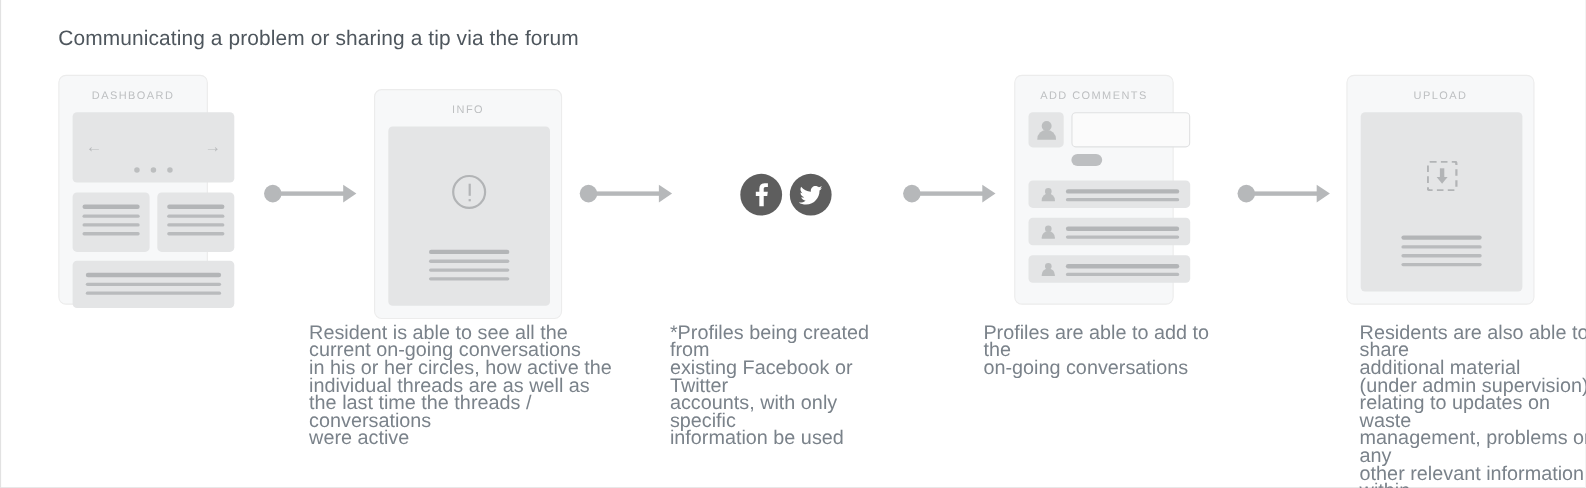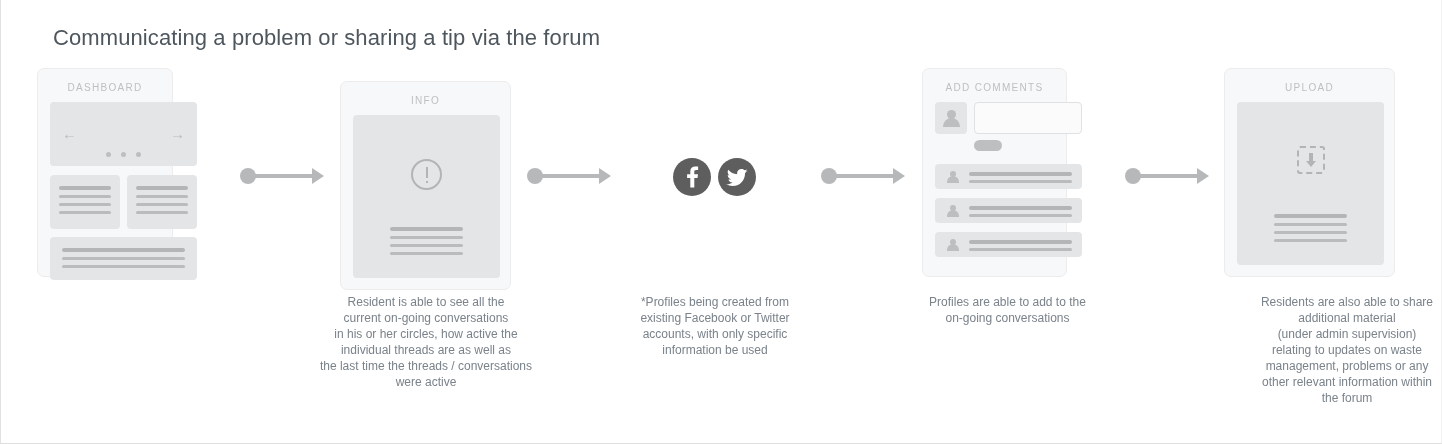--- a/index.html
+++ b/index.html
@@ -19,21 +19,21 @@
     border-left: 1px solid #e2e2e2;
     border-bottom: 1px solid #dedede;
     border-right: 1px solid #f2f2f2;
     background: #ffffff;
   }
 
   .slide-title {
     position: absolute;
     left: 52px;
     top: 25px;
-    font-size: 22px;
+    font-size: 19px;
     color: #4e565d;
     letter-spacing: 0.1px;
     white-space: nowrap;
   }
 
   
   .flow {
     position: absolute;
     left: 0;
     top: 68px;
@@ -52,21 +52,21 @@
     top: 13px;
     left: 0; right: 0;
     text-align: center;
     font-size: 10px;
     letter-spacing: 1.3px;
     color: #bdbfc1;
     font-weight: normal;
   }
 
   
-  #card-dashboard { left: 36px;   top: 0; width: 136px; height: 209px; }
+  #card-dashboard { left: 52px;   top: 0; width: 136px; height: 209px; }
   #card-info      { left: 339px;  top: 0; width: 171px; height: 209px; margin-top: 13px; }
   #card-comments  { left: 921px;  top: 0; width: 145px; height: 209px; }
   #card-upload    { left: 1223px; top: 0; width: 171px; height: 209px; }
 
   
   .wf-carousel {
     position: absolute;
     left: 12px; top: 33px;
     width: 147px; height: 64px;
     background: #e4e5e6;
@@ -301,22 +301,22 @@
   #arrow-2 { left: 526px;  top: 98px; width: 84px; }
   #arrow-2 .shaft { width: 61px; }
   #arrow-3 { left: 820px;  top: 98px; width: 84px; }
   #arrow-3 .shaft { width: 61px; }
   #arrow-4 { left: 1124px; top: 98px; width: 84px; }
   #arrow-4 .shaft { width: 61px; }
 
   
   .caption {
     position: absolute;
-    text-align: center;
-    font-size: 12px;
+    text-align: left;
+    font-size: 18px;
     line-height: 16px;
     color: #7a828a;
     white-space: pre-line;
   }
   #cap-info     { left: 280px;  top: 226px; width: 290px; }
   #cap-social   { left: 608px;  top: 226px; width: 212px; }
   #cap-comments { left: 893px;  top: 226px; width: 227px; }
   #cap-upload   { left: 1235px; top: 226px; width: 222px; }
 </style>
 </head>

